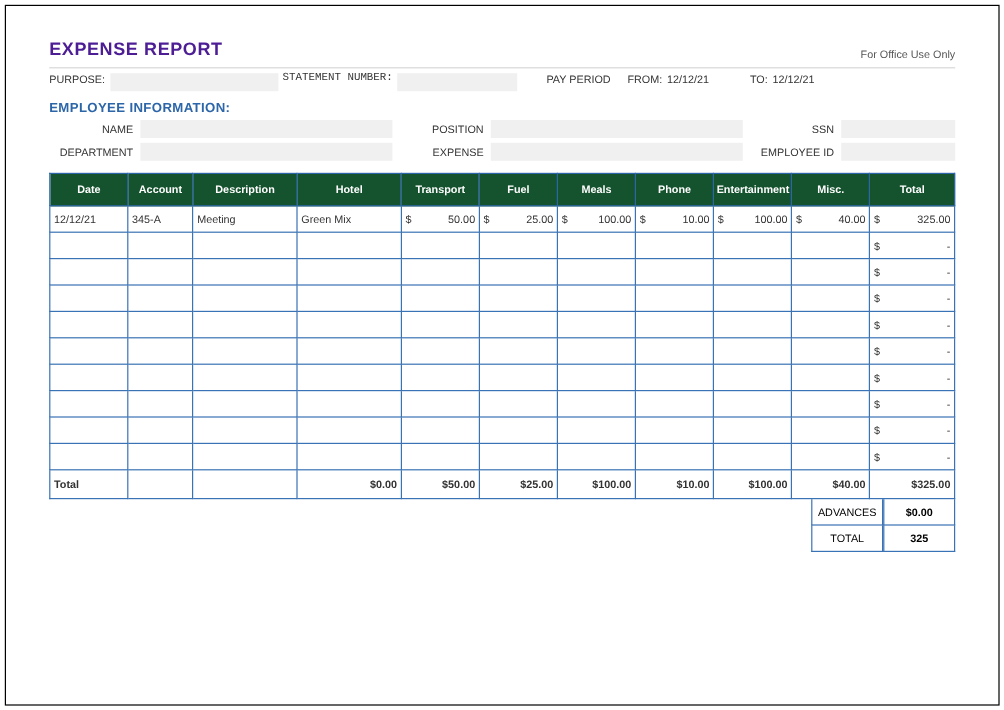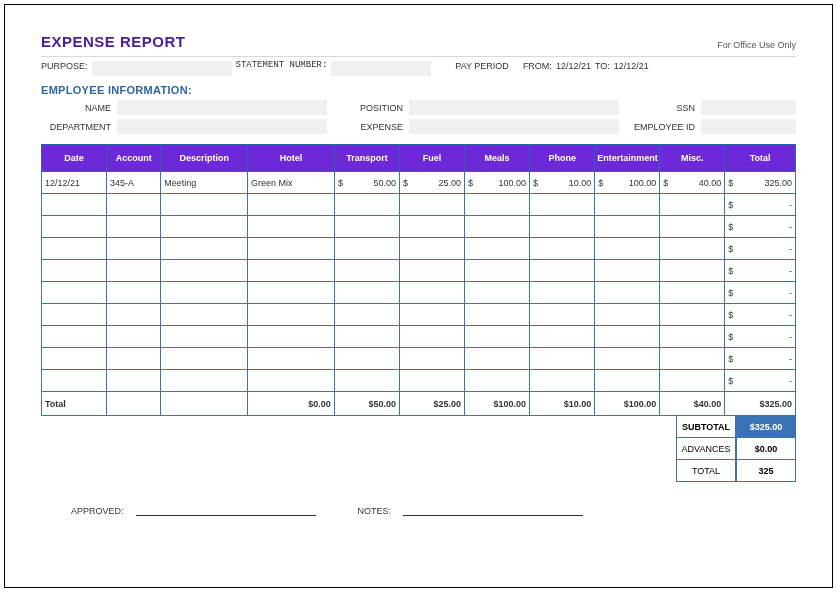--- a/index.html
+++ b/index.html
@@ -10,21 +10,21 @@
   .office { font-size: 9px; color: #555; }
   .purpose-row { display: flex; align-items: flex-start; font-size: 9px; color: #333; border-top: 1px solid #d8d8d8; padding-top: 4px; padding-bottom: 2px; gap: 4px; }
   .lbl { font-size: 9px; color: #333; white-space: nowrap; }
   .gfield { background: #f0f0f0; height: 15px; flex: 1; }
   .purpose-row .gfield { min-width: 80px; }
   .emp-title { color: #2d66a8; font-size: 11px; font-weight: 700; margin-top: 6px; letter-spacing: 0.3px; }
   .emp-grid { display: grid; grid-template-columns: 70px 210px 70px 210px 70px 1fr; row-gap: 4px; column-gap: 6px; align-items: center; margin-top: 4px; font-size: 9px; }
   .emp-grid .lbl { text-align: right; }
   .table-wrap { margin-top: 10px; }
   table { border-collapse: collapse; width: 100%; table-layout: fixed; }
-  th { background: #6d28d9; color: #fff; font-size: 9px; font-weight: 700; padding: 8px 2px; border: 1px solid #2d66a8; text-align: center; }
+  th { background: #14532d; color: #fff; font-size: 9px; font-weight: 700; padding: 8px 2px; border: 1px solid #2d66a8; text-align: center; }
   td { border: 1px solid #3a73b5; height: 22px; font-size: 9px; padding: 0 3px; color: #333; vertical-align: middle; }
   col.c-date { width: 60px; } col.c-acct { width: 50px; } col.c-desc { width: 80px; } col.c-hotel { width: 80px; }
   col.c-num { width: 60px; } col.c-total { width: 65px; }
   .num { text-align: right; }
   .num .sym { float: left; }
   .txt { text-align: left; }
   tr.totals td { background: #fff; border: 1px solid #3a73b5; font-weight: 700; font-size: 9px; height: 24px; }
   tr.totals td.first { text-align: left; }
   .sum-box { float: right; margin-top: 0; }
   .sum-row { display: flex; }
@@ -47,21 +47,21 @@
   </div>
 
   <div class="purpose-row">
     <span class="lbl">PURPOSE:</span>
     <span class="gfield" style="max-width:140px"></span>
     <span class="lbl" style="text-align:left; line-height:1.1;font-family:Liberation Mono, monospace;">STATEMENT NUMBER:</span>
     <span class="gfield" style="max-width:100px"></span>
     <span class="lbl" style="margin-left:20px">PAY PERIOD</span>
     <span class="lbl" style="margin-left:10px">FROM:</span>
     <span class="lbl">12/12/21</span>
-    <span class="lbl" style="">TO:</span>
+    <span class="lbl" style="margin-left:30px">TO:</span>
     <span class="lbl">12/12/21</span>
   </div>
 
   <div class="emp-title">EMPLOYEE INFORMATION:</div>
   <div class="emp-grid">
     <span class="lbl">NAME</span>
     <span class="gfield"></span>
     <span class="lbl">POSITION</span>
     <span class="gfield"></span>
     <span class="lbl">SSN</span>
@@ -248,34 +248,24 @@
           <td class="num">$10.00</td>
           <td class="num">$100.00</td>
           <td class="num">$40.00</td>
           <td class="num">$325.00</td>
         </tr>
       </tfoot>
     </table>
   </div>
 
   <div class="sum-box">
-    <div class="sum-row hl">
-      <div class="sum-lbl">SUBTOTAL</div>
-      <div class="sum-val">$325.00</div>
-    </div>
     <div class="sum-row">
       <div class="sum-lbl">ADVANCES</div>
       <div class="sum-val">$0.00</div>
     </div>
     <div class="sum-row">
       <div class="sum-lbl">TOTAL</div>
       <div class="sum-val">325</div>
     </div>
   </div>
 
-  <div class="sig-row">
-    <span class="lbl">APPROVED:</span>
-    <span class="sig-line"></span>
-    <span class="lbl" style="margin-left:30px">NOTES:</span>
-    <span class="sig-line"></span>
-  </div>
 
 </div>
 
 </body></html>

